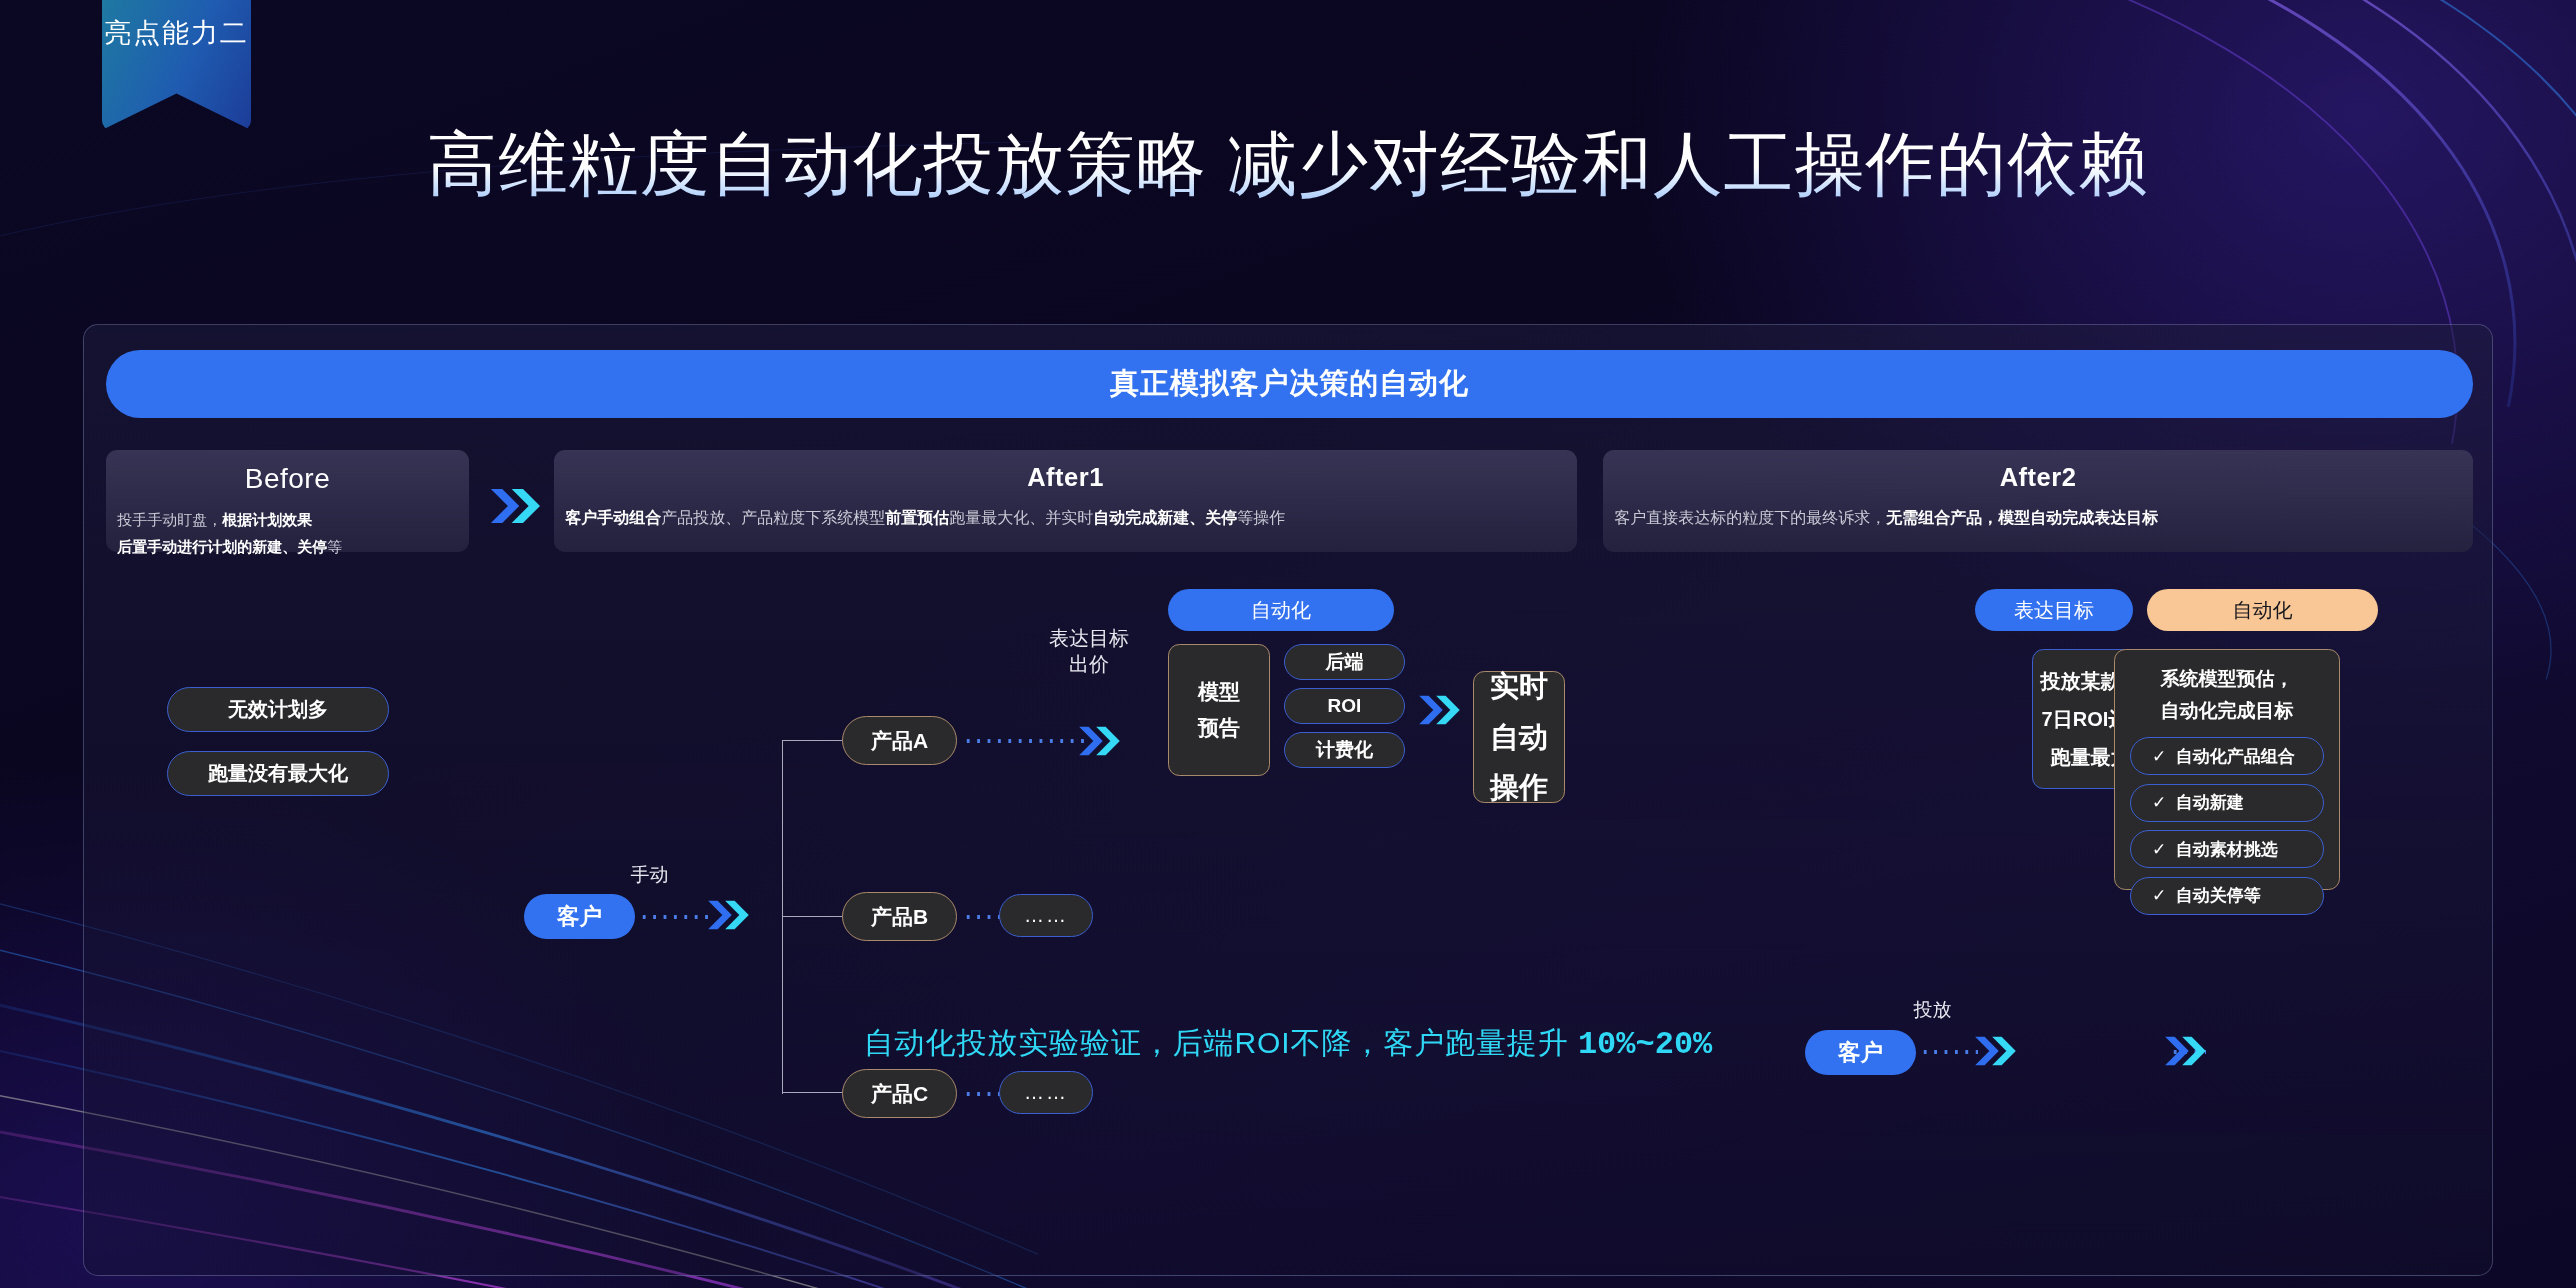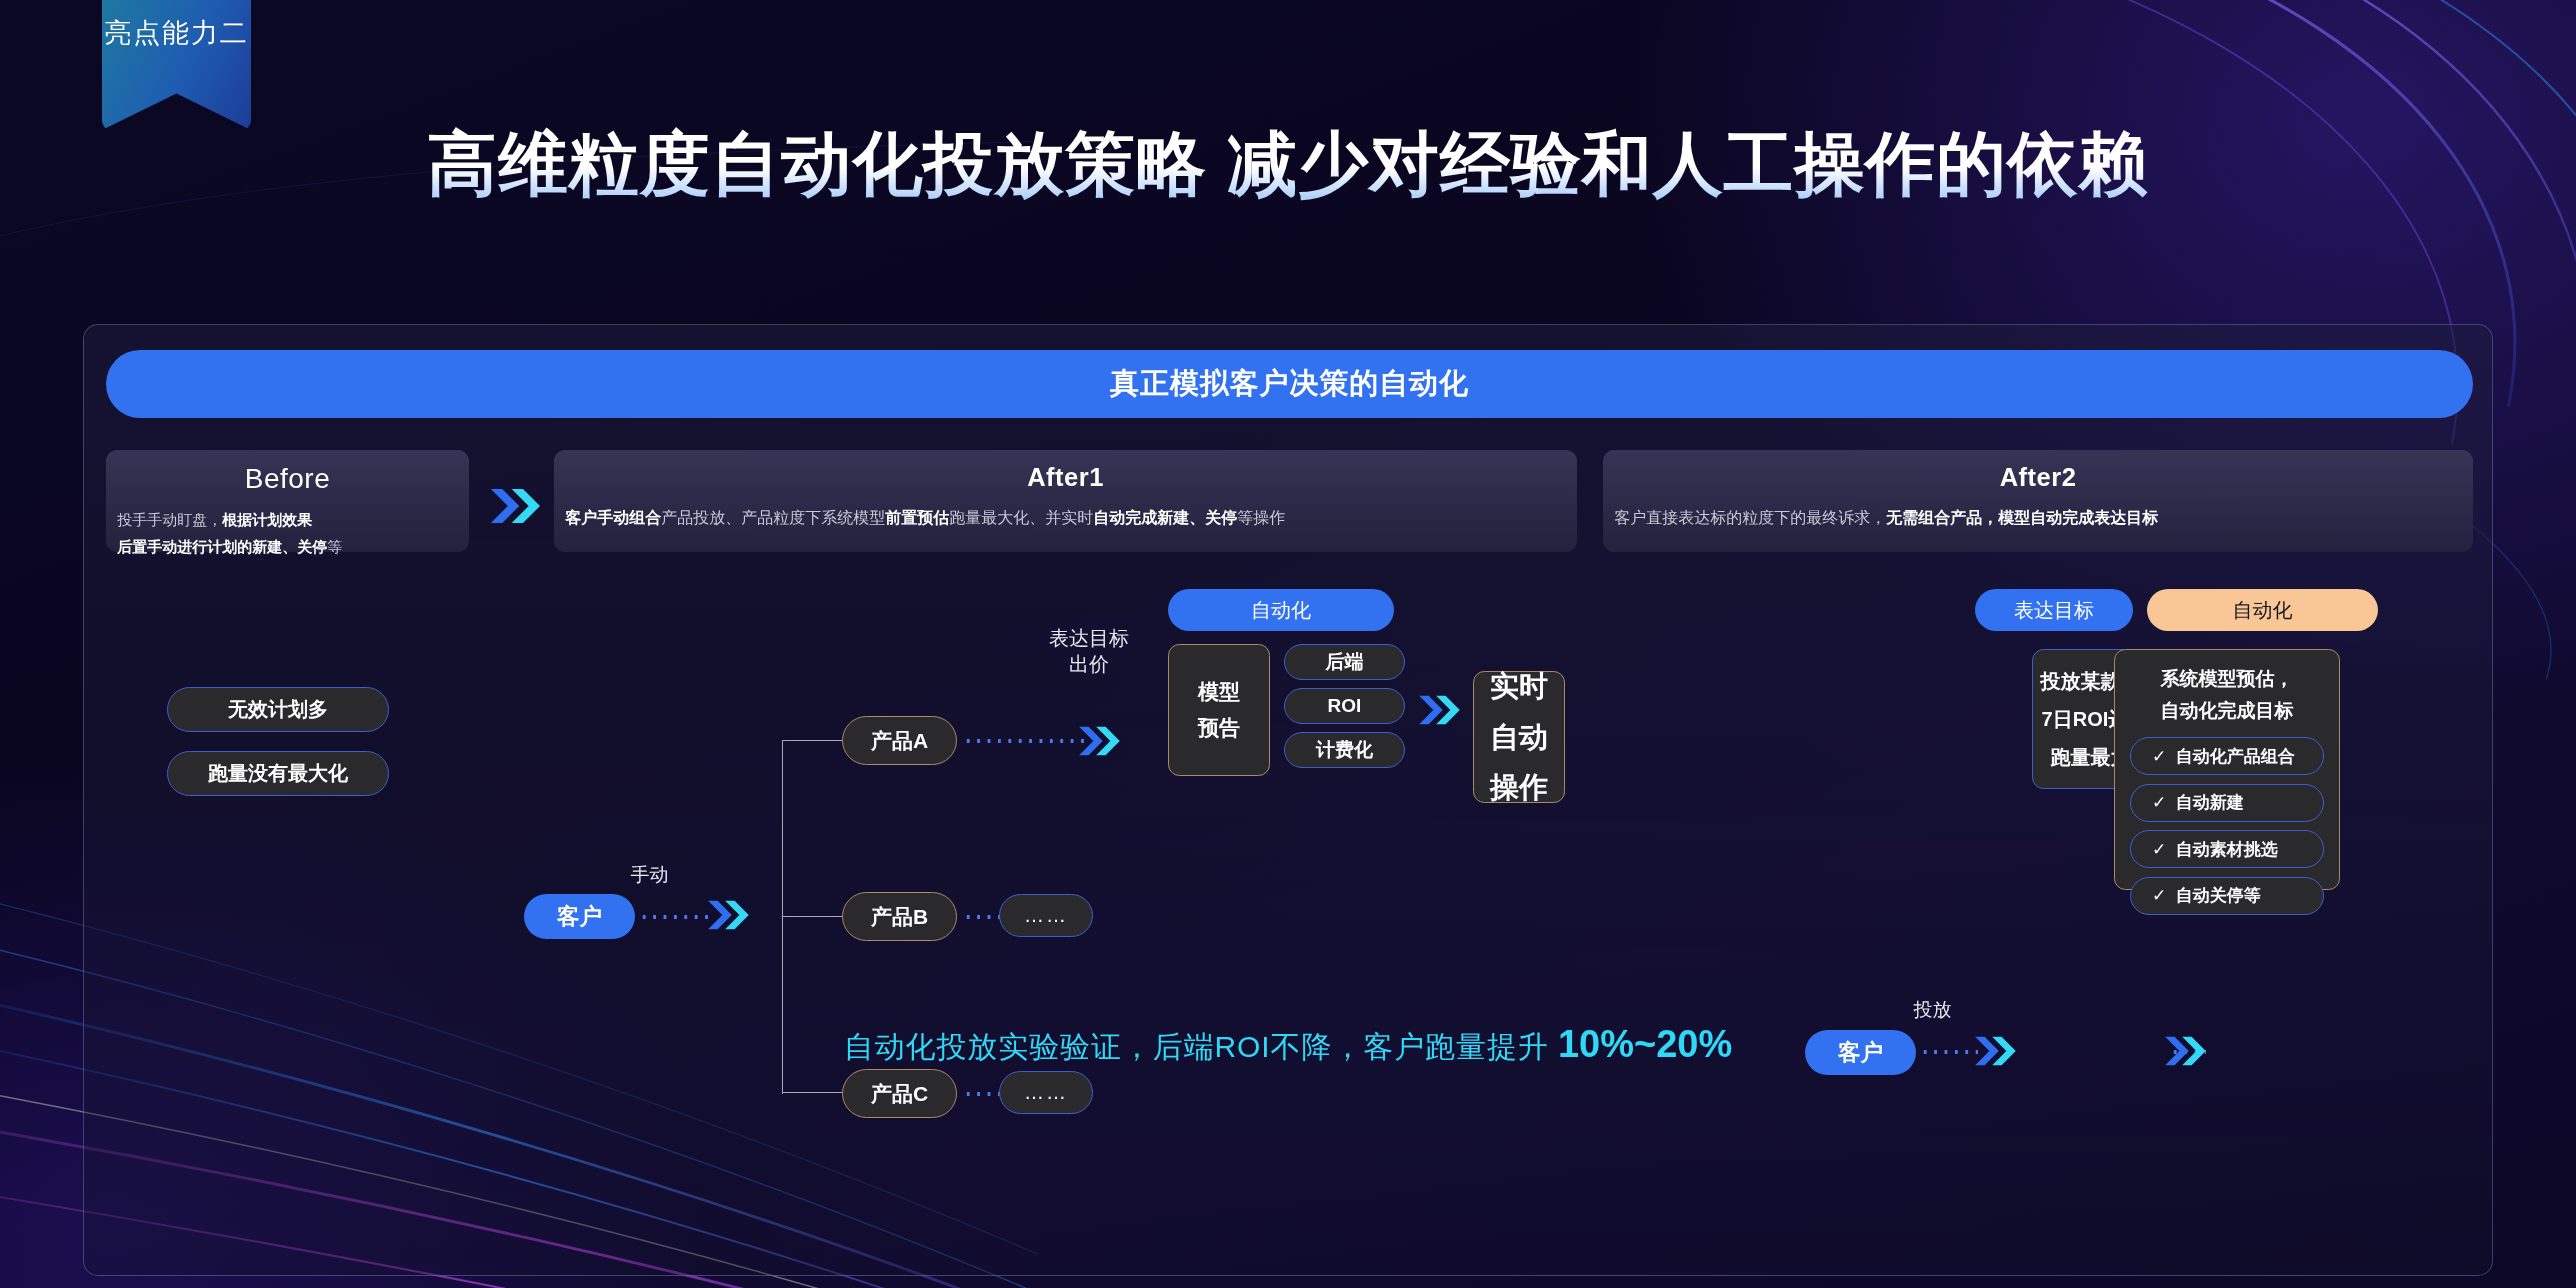--- a/index.html
+++ b/index.html
@@ -50,21 +50,21 @@
     letter-spacing: 1.9px;
     z-index: 2;
   }
 
   
   .main-title {
     position: absolute;
     left: 0; right: 0; top: 118px;
     text-align: center;
     font-size: 70px;
-    font-weight: bold;
+    font-weight: normal;
     letter-spacing: 0.9px;
     background: linear-gradient(180deg, #ffffff 0%, #ffffff 52%, #cfe3ff 72%, #8fb8f5 100%);
     -webkit-background-clip: text;
     background-clip: text;
     color: transparent;
     -webkit-text-fill-color: transparent;
     white-space: nowrap;
   }
 
   
@@ -196,23 +196,24 @@
   
   .summary {
     position: absolute;
     left: 0; right: 0; top: 1023px;
     text-align: center;
     color: #2fd8f5;
     font-size: 30px;
     letter-spacing: 0.9px;
   }
   .summary .big {
-    font-size: 38px;
+    font-size: 32px;
     font-weight: bold;
     letter-spacing: 0;
+    font-family: Liberation Mono, monospace;
   }
 
   .grp-label {
     position: absolute;
     display: flex; align-items: center; justify-content: center;
     border-radius: 942px;
     font-size: 20px; font-weight: normal;
   }
 </style>
 </head>

